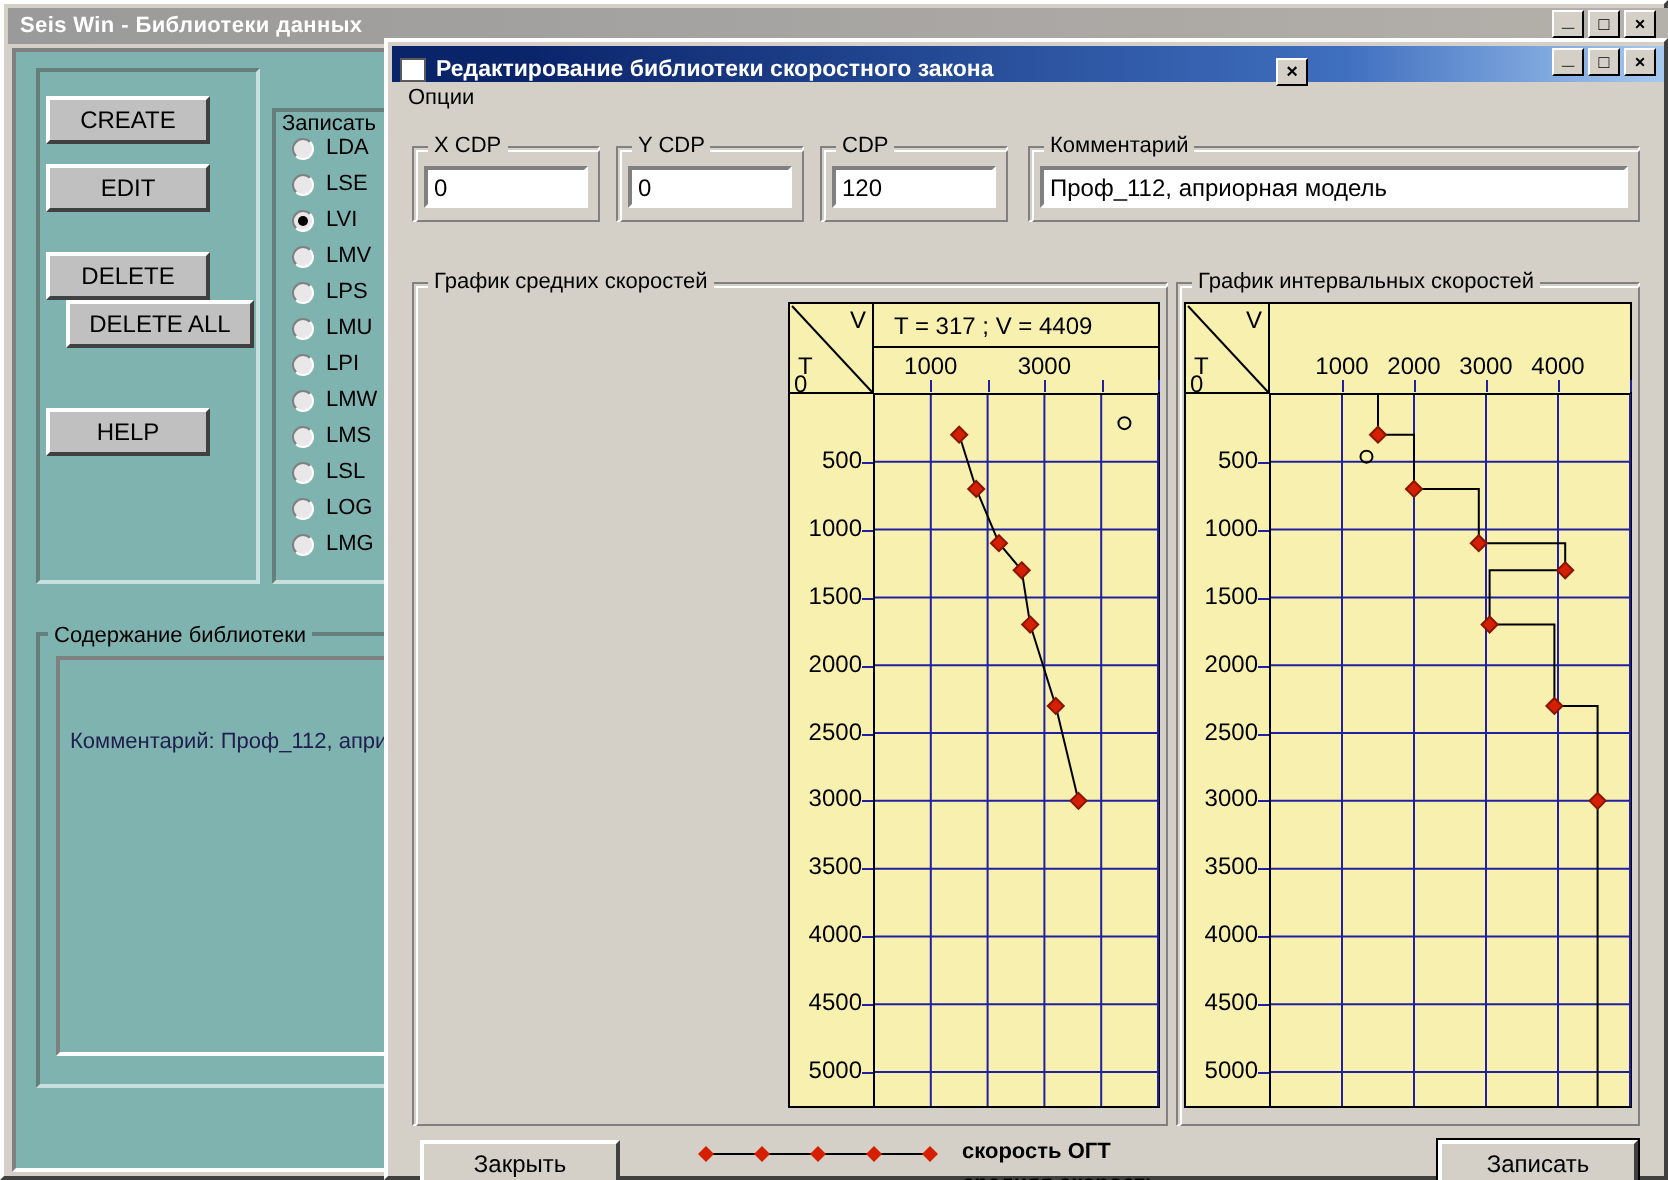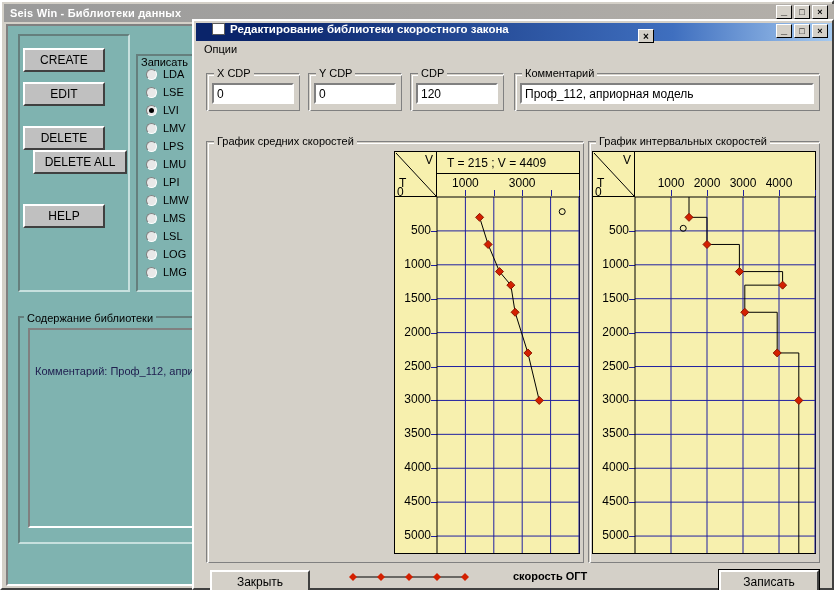--- a/index.html
+++ b/index.html
@@ -115,21 +115,21 @@
   
   #dlg{
     position:absolute;left:192px;top:19px;width:642px;height:571px;
     background:#d4d0c8;
     border:2px solid;border-color:#ffffff #404040 #404040 #ffffff;
     box-sizing:border-box;
   }
   #dlg-title{
     position:absolute;left:2px;top:2px;width:636px;height:18px;
     background:linear-gradient(to right,#0a246a 0%,#0a246a 10%,#3f6fbf 75%,#a6caf0 100%);
-    display:flex;align-items:flex-start;padding-left:16px;box-sizing:border-box;
+    display:flex;align-items:flex-end;padding-left:4px;box-sizing:border-box;
     color:#ffffff;font-weight:bold;font-size:11.5px;
   }
   #dlg-icon{
     width:13px;height:12px;background:#ffffff;
     border:1px solid #5a5a5a;margin-right:5px;flex:none;box-sizing:border-box;
   }
   #dlg-wbtns{position:absolute;right:4px;top:3px;display:flex;gap:2px;}
 
   #dlg-menu{
     position:absolute;left:4px;top:22px;width:634px;height:16px;
@@ -180,21 +180,21 @@
   .xlab{position:absolute;font-size:12px;color:#000;}
 
   
   .dbtn{
     position:absolute;background:#d4d0c8;
     border:2px solid;border-color:#ffffff #404040 #404040 #ffffff;
     box-sizing:border-box;display:flex;align-items:center;justify-content:center;
     font-size:12px;color:#000;
   }
   .dbtn.default{border-color:#ffffff #404040 #404040 #ffffff;box-shadow:0 0 0 1px #000;}
-  .legtext{position:absolute;font-size:11px;font-weight:bold;color:#000;margin-left:32px;}
+  .legtext{position:absolute;font-size:11px;font-weight:bold;color:#000;}
 </style>
 </head>
 <body>
 
 <div class="root">
 
   <div id="seiswin">
 
     <div id="seiswin-title">
       <span>Seis Win - Библиотеки данных</span>
@@ -422,21 +422,21 @@
             <tr>
               <td style="border-right: none; border-bottom: none;"></td>
               <td style="border-right: none; border-bottom: none;"></td>
             </tr>
           </tbody>
       </table>
     </div>
 
     <div id="chart-host">
         <div class="plotbox" style="left: 200px; top: 130px; width: 186px; height: 403px;">
-          <div class="plot-readout" style="left: 42px; width: 142px;">T = 215 ; V = 4409</div>
+          <div class="plot-readout" style="left: 42px; width: 142px;">T = 317 ; V = 4409</div>
           <div class="plot-corner" style="width: 42px;">
             <svg width="42" height="45" style="position:absolute;left:0;top:0">
               <line x1="1" y1="1" x2="41" y2="44" stroke="#000" stroke-width="1"></line>
             </svg>
             <span style="position:absolute;right:3px;top:1px;font-size:12px">V</span>
             <span style="position:absolute;left:4px;top:24px;font-size:12px">T</span>
           </div>
           <div class="plot-xaxis" style="left: 42px; width: 142px;"></div>
           <div class="xlab" style="left: 50.4px; top: 24px; width: 40px; text-align: center;">1000</div>
           <div style="position: absolute; width: 1px; height: 6px; background: rgb(32, 32, 160); left: 70.4px; top: 38px;"></div>

